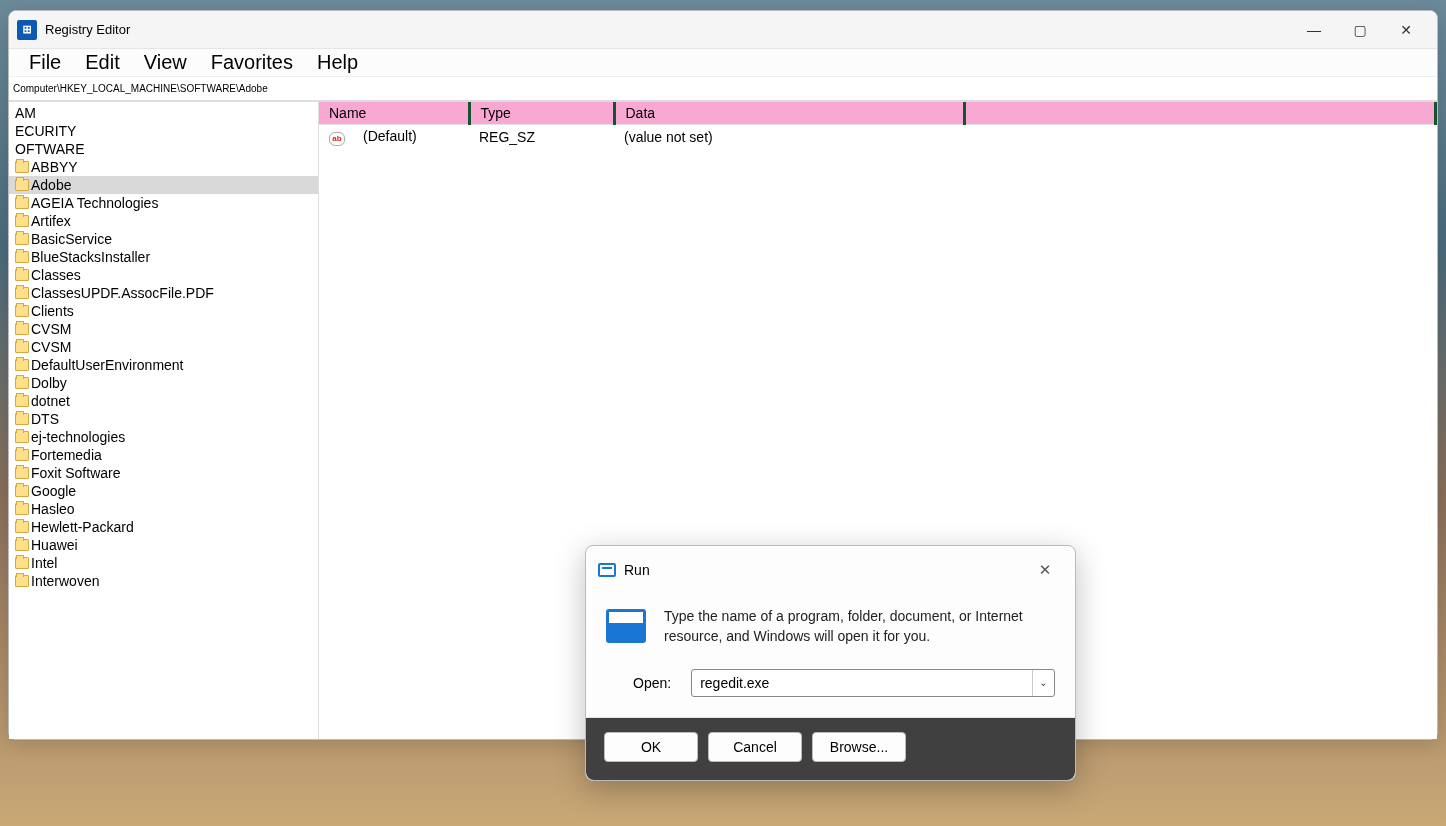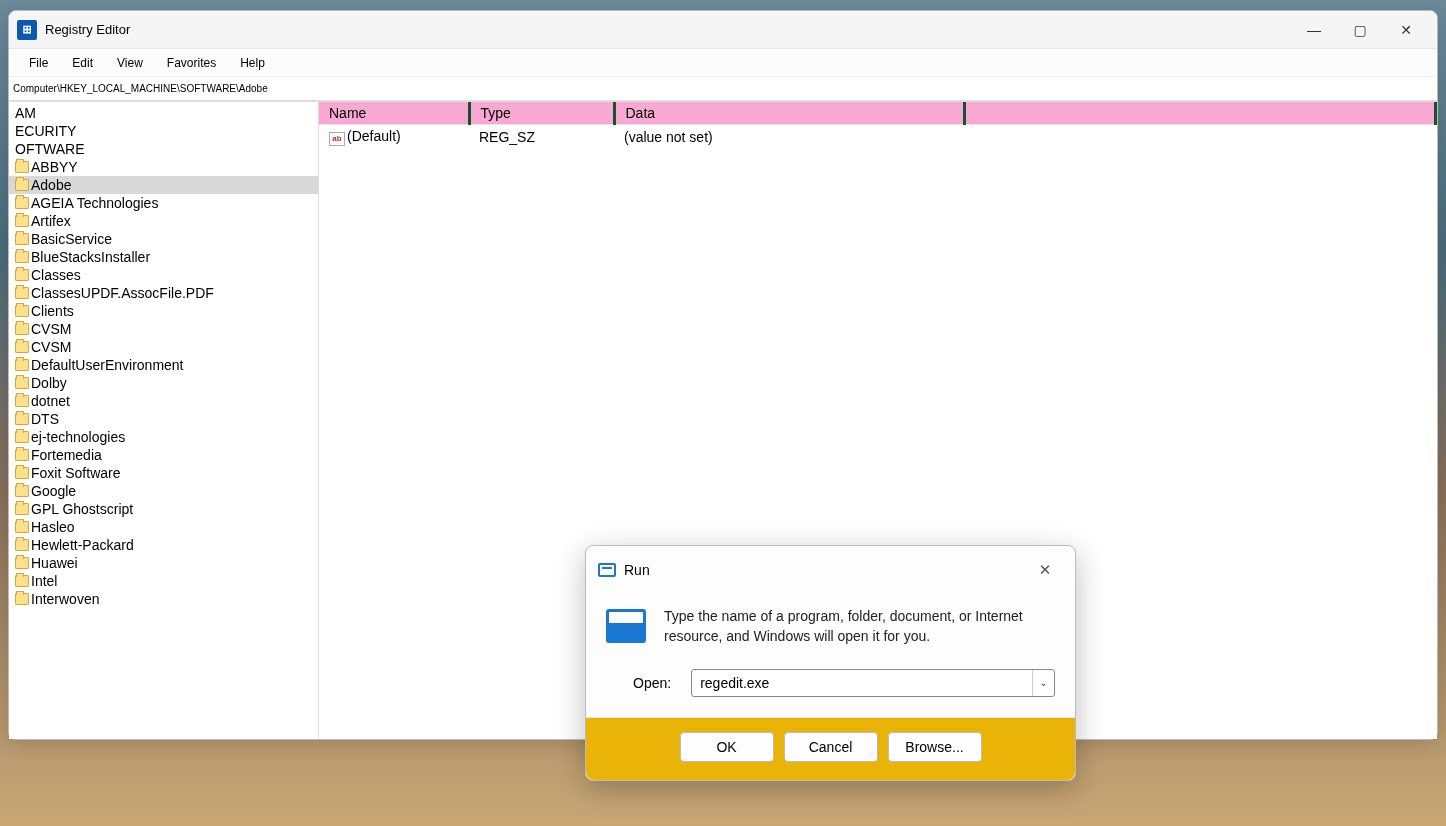--- a/index.html
+++ b/index.html
@@ -15,21 +15,21 @@
     .titlebar {
       height: 38px; display: flex; align-items: center; padding: 0 8px;
       background: #f5f5f5; border-bottom: 1px solid #e5e5e5; border-radius: 8px 8px 0 0;
     }
     .app-icon { width: 20px; height: 20px; background: #0c59b3; border-radius: 2px; margin-right: 8px;
       display:inline-flex;align-items:center;justify-content:center;color:#fff;font-size:11px;font-weight:bold;}
     .title { font-size: 13px; color: #000; }
     .win-controls { margin-left: auto; display: flex; gap: 0; }
     .win-btn { width: 46px; height: 32px; display: flex; align-items: center; justify-content: center; cursor: pointer;
       font-size: 14px; color:#333; }
-    .menubar { height: 28px; display: flex; align-items: center; padding: 0 8px; gap: 0; font-size: 12px; color:#000;
+    .menubar { height: 28px; display: flex; align-items: center; padding: 0 8px; gap: 0; font-size: 20px; color:#000;
       background:#fcfcfc; border-bottom:1px solid #eee;}
     .menu-item { padding: 4px 12px; cursor: pointer; }
     .addressbar { height: 24px; display:flex; align-items:center; padding:0 4px; font-size:10px; color:#000;
       background:#fff; border-bottom:1px solid #ddd;}
     .content { flex:1; display:flex; overflow:hidden; border-top:1px solid #ddd; }
     .tree {
       width: 310px; border-right:1px solid #ddd; background:#fff; overflow-y:auto; overflow-x:hidden;
       font-size:14px; padding:2px 0; position:relative;
     }
     .tree::-webkit-scrollbar { width: 14px; }
@@ -38,22 +38,22 @@
     .tree-item.sel { background:#d9d9d9; }
     .folder-icon { width:14px; height:12px; background:#ffe08a; border:1px solid #d4a843; border-radius:1px;
       position:relative; flex-shrink:0;}
     .folder-icon::before { content:""; position:absolute; top:-3px; left:0; width:6px; height:3px;
       background:#ffe08a; border:1px solid #d4a843; border-bottom:none; border-radius:1px 1px 0 0;}
     .vals { flex:1; background:#fff; overflow:auto; }
     .vals table { width:100%; border-collapse:collapse; font-size:14px; }
     .vals th { text-align:left; font-weight:normal; padding:3px 10px; border-right:3px solid #14532d;
       border-bottom:1px solid #e5e5e5; color:#000; background:#f9a8d4;}
     .vals td { padding:3px 10px; }
-    .val-icon { display:inline-flex; width:16px; height:14px; background:#fff; border:1px solid #aaa; border-radius:0;
-      align-items:center; justify-content:center; font-size:8px; color:#d22; font-weight:bold; margin-right:2px;}
+    .val-icon { display:inline-flex; width:16px; height:14px; background:#fff; border:1px solid #aaa; border-radius:6px;
+      align-items:center; justify-content:center; font-size:8px; color:#d22; font-weight:bold; margin-right:18px;}
 
     .run-dialog {
       position:absolute; left:585px; top:545px; width:491px; background:#fdfdfd;
       border:1px solid #bbb; border-radius:8px; box-shadow:0 8px 30px rgba(0,0,0,.25);
       font-size:14px; color:#000;
     }
     .run-title { display:flex; align-items:center; padding:10px 12px 6px; gap:8px;}
     .run-title-icon { width:18px; height:14px; border:2px solid #1976d2; border-radius:2px; position:relative;}
     .run-title-icon::after { content:""; position:absolute; left:2px; top:2px; right:2px; bottom:2px;
       border-top:2px solid #1976d2;}
@@ -61,21 +61,21 @@
       cursor:pointer; color:#555; font-size:15px;}
     .run-body { padding:16px 20px 10px; display:flex; gap:18px; align-items:center;}
     .run-body-icon { width:40px; height:34px; border:3px solid #1976d2; border-radius:3px; position:relative; flex-shrink:0;
       background:linear-gradient(#fff 40%,#1976d2 40%);}
     .run-desc { line-height:1.45; color:#222;}
     .run-open-row { display:flex; align-items:center; gap:20px; padding:12px 20px 20px;margin-left:27px;}
     .run-combo { flex:1; display:flex; border:1px solid #888; border-radius:3px; background:#fff; height:28px;}
     .run-combo input { flex:1; border:none; outline:none; padding:0 8px; font-size:14px; background:transparent;}
     .run-combo .chev { width:22px; display:flex; align-items:center; justify-content:center; border-left:1px solid #ccc;
       cursor:pointer; font-size:10px; color:#444;}
-    .run-buttons { display:flex; gap:10px; justify-content:center; padding:14px 18px 18px; background:#eab308;
+    .run-buttons { display:flex; gap:10px; justify-content:flex-start; padding:14px 18px 18px; background:#404040;
       border-top:1px solid #e5e5e5; border-radius:0 0 8px 8px;}
     .run-btn { min-width:94px; padding:6px 14px; background:#fdfdfd; border:1px solid #bbb; border-radius:4px;
       cursor:pointer; font-size:14px; text-align:center;}
   </style>
 </head>
 <body>
 
 <div class="regedit">
   <div class="titlebar">
     <span class="app-icon">⊞</span>
@@ -172,24 +172,20 @@
           <span class="folder-icon"></span>
           <span>Fortemedia</span>
         </div>
         <div class="tree-item">
           <span class="folder-icon"></span>
           <span>Foxit Software</span>
         </div>
         <div class="tree-item">
           <span class="folder-icon"></span>
           <span>Google</span>
-        </div>
-        <div class="tree-item">
-          <span class="folder-icon"></span>
-          <span>GPL Ghostscript</span>
         </div>
         <div class="tree-item">
           <span class="folder-icon"></span>
           <span>Hasleo</span>
         </div>
         <div class="tree-item">
           <span class="folder-icon"></span>
           <span>Hewlett-Packard</span>
         </div>
         <div class="tree-item">

